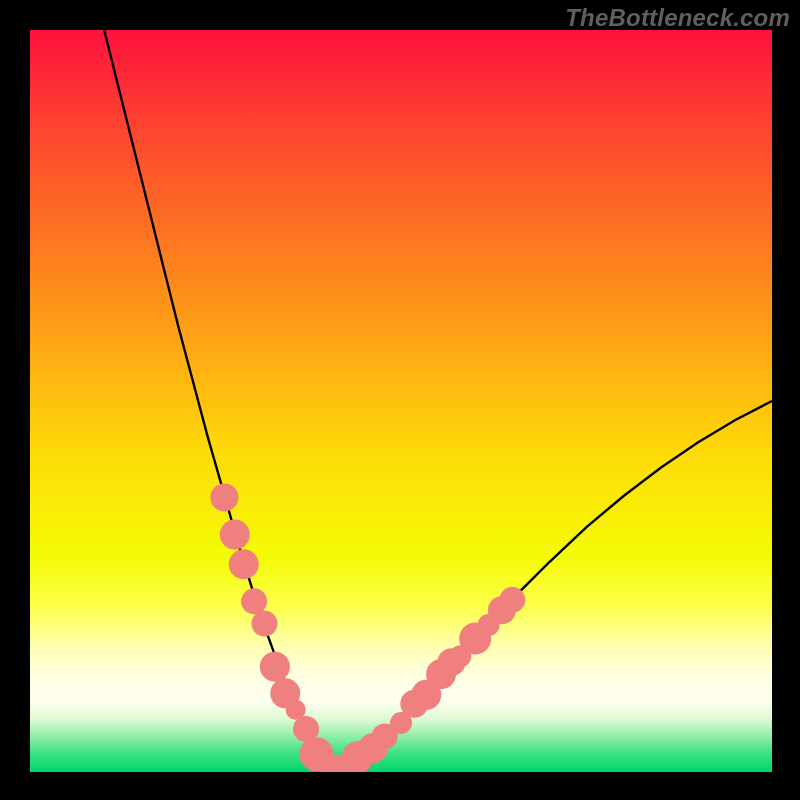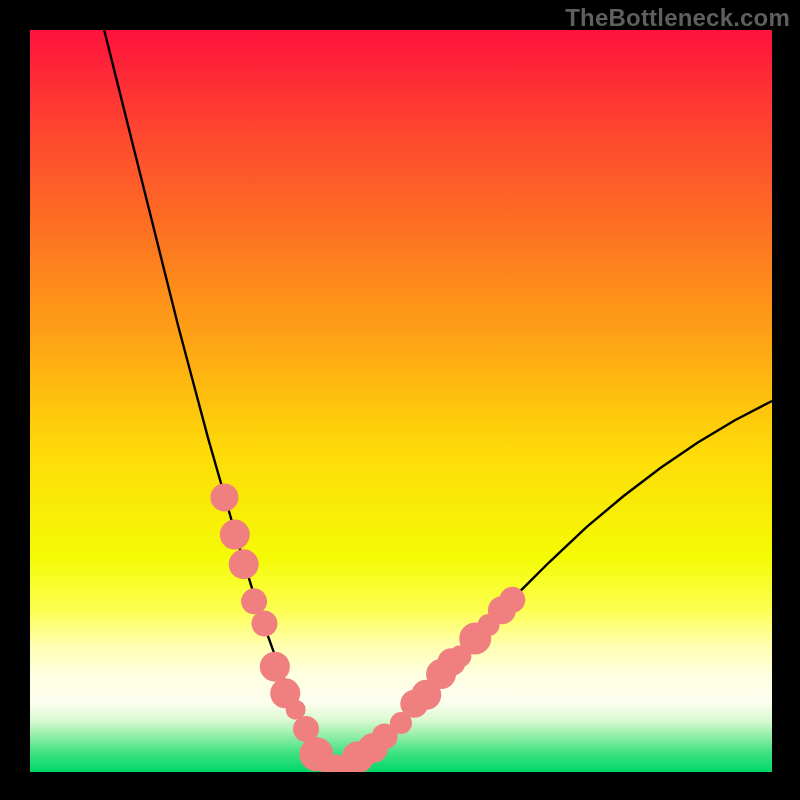--- a/index.html
+++ b/index.html
@@ -7,20 +7,21 @@
     padding: 0;
     width: 800px;
     height: 800px;
     overflow: hidden;
   }
   .frame {
     width: 800px;
     height: 800px;
     background: #000;
     position: relative;
+    font-style: italic;
   }
   .plot {
     position: absolute;
     left: 30px;
     top: 30px;
     width: 742px;
     height: 742px;
     overflow: hidden;
   }
   .watermark {

